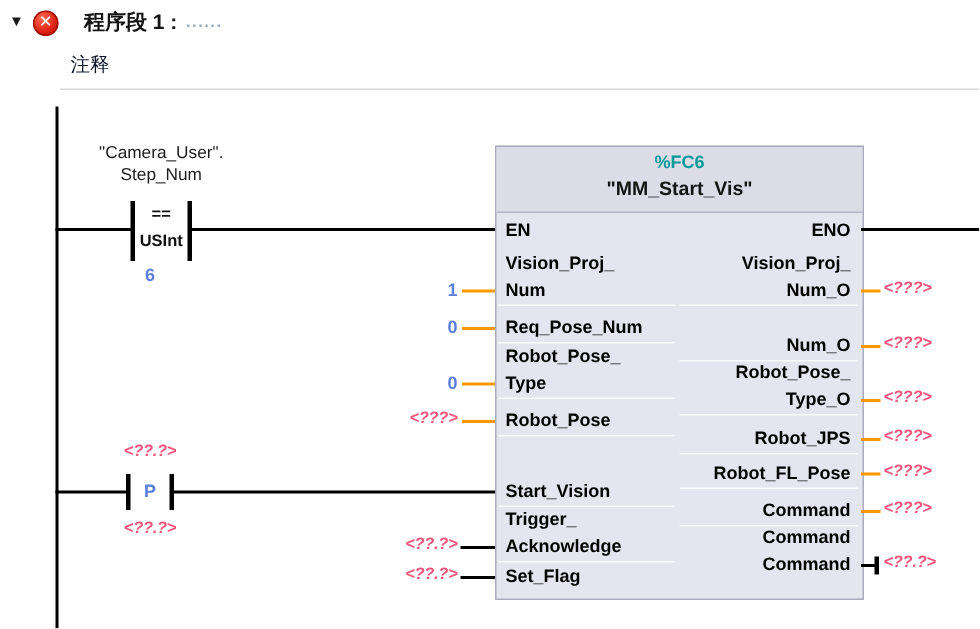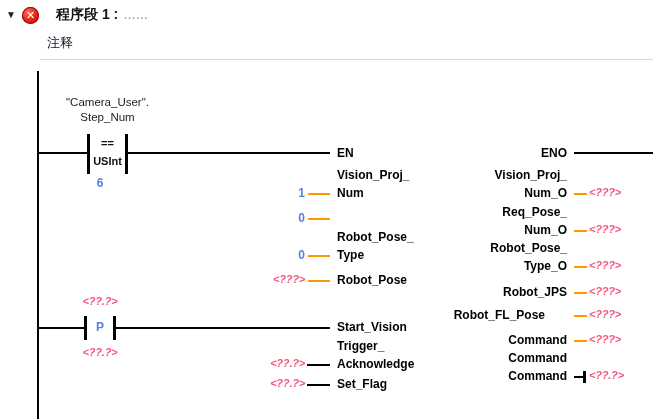--- a/index.html
+++ b/index.html
@@ -77,24 +77,30 @@
   <span class="abs valc" style="left:80px;top:176px;width:40px;">6</span>
 
   <div class="abs wire-k" style="left:37px;top:327px;width:48px;"></div>
   <div class="abs wire-k" style="left:116px;top:327px;width:214px;"></div>
   <div class="abs cbar" style="left:84px;top:316px;height:24px;"></div>
   <div class="abs cbar" style="left:113px;top:316px;height:24px;"></div>
   <span class="abs valc" style="left:88px;top:320px;width:24px;">P</span>
   <span class="abs ph phc" style="left:70px;top:295px;width:60px;">&lt;??.?&gt;</span>
   <span class="abs ph phc" style="left:70px;top:346px;width:60px;">&lt;??.?&gt;</span>
 
+  <div class="abs fcblock" style="left:330px;top:97px;width:244px;height:301px;">
+    <div class="fchead"></div>
+    <div class="abs fcnum" style="left:0;top:3px;width:100%;">%FC6</div>
+    <div class="abs fctitle" style="left:0;top:20px;width:100%;">"MM_Start_Vis"</div>
+  </div>
 
   <span class="abs pin nowrap" style="left:337px;top:146px;">EN</span>
   <span class="abs pin nowrap" style="left:337px;top:168px;">Vision_Proj_</span>
   <span class="abs pin nowrap" style="left:337px;top:186px;">Num</span>
+  <span class="abs pin nowrap" style="left:337px;top:211px;">Req_Pose_Num</span>
   <span class="abs pin nowrap" style="left:337px;top:230px;">Robot_Pose_</span>
   <span class="abs pin nowrap" style="left:337px;top:248px;">Type</span>
   <span class="abs pin nowrap" style="left:337px;top:273px;">Robot_Pose</span>
   <span class="abs pin nowrap" style="left:337px;top:320px;">Start_Vision</span>
   <span class="abs pin nowrap" style="left:337px;top:339px;">Trigger_</span>
   <span class="abs pin nowrap" style="left:337px;top:357px;">Acknowledge</span>
   <span class="abs pin nowrap" style="left:337px;top:377px;">Set_Flag</span>
 
   <div class="abs wire-o" style="left:308px;top:193px;width:22px;"></div>
   <span class="abs val" style="left:270px;top:186px;width:35px;">1</span>
@@ -105,26 +111,25 @@
   <div class="abs wire-o" style="left:308px;top:280px;width:22px;"></div>
   <span class="abs ph phr" style="left:258px;top:273px;width:47px;">&lt;???&gt;</span>
   <div class="abs wire-k" style="left:307px;top:364px;width:23px;"></div>
   <span class="abs ph phr" style="left:258px;top:357px;width:47px;">&lt;??.?&gt;</span>
   <div class="abs wire-k" style="left:307px;top:384px;width:23px;"></div>
   <span class="abs ph phr" style="left:258px;top:377px;width:47px;">&lt;??.?&gt;</span>
 
   <span class="abs pin pinr nowrap" style="left:430px;top:146px;width:137px;">ENO</span>
   <span class="abs pin pinr nowrap" style="left:430px;top:168px;width:137px;">Vision_Proj_</span>
   <span class="abs pin pinr nowrap" style="left:430px;top:186px;width:137px;">Num_O</span>
-  <span class="abs pin pinr nowrap" style="left:430px;top:205px;width:137px;">Req_Pose_</span>
   <span class="abs pin pinr nowrap" style="left:430px;top:223px;width:137px;">Num_O</span>
   <span class="abs pin pinr nowrap" style="left:430px;top:241px;width:137px;">Robot_Pose_</span>
   <span class="abs pin pinr nowrap" style="left:430px;top:259px;width:137px;">Type_O</span>
   <span class="abs pin pinr nowrap" style="left:430px;top:285px;width:137px;">Robot_JPS</span>
-  <span class="abs pin pinr nowrap" style="left:408px;top:308px;width:137px;">Robot_FL_Pose</span>
+  <span class="abs pin pinr nowrap" style="left:430px;top:308px;width:137px;">Robot_FL_Pose</span>
   <span class="abs pin pinr nowrap" style="left:430px;top:333px;width:137px;">Command</span>
   <span class="abs pin pinr nowrap" style="left:430px;top:351px;width:137px;">Command</span>
   <span class="abs pin pinr nowrap" style="left:430px;top:369px;width:137px;">Command</span>
 
   <div class="abs wire-k" style="left:574px;top:152px;width:79px;"></div>
   <div class="abs wire-o" style="left:574px;top:193px;width:13px;"></div>
   <span class="abs ph nowrap" style="left:589px;top:186px;">&lt;???&gt;</span>
   <div class="abs wire-o" style="left:574px;top:230px;width:13px;"></div>
   <span class="abs ph nowrap" style="left:589px;top:223px;">&lt;???&gt;</span>
   <div class="abs wire-o" style="left:574px;top:266px;width:13px;"></div>

